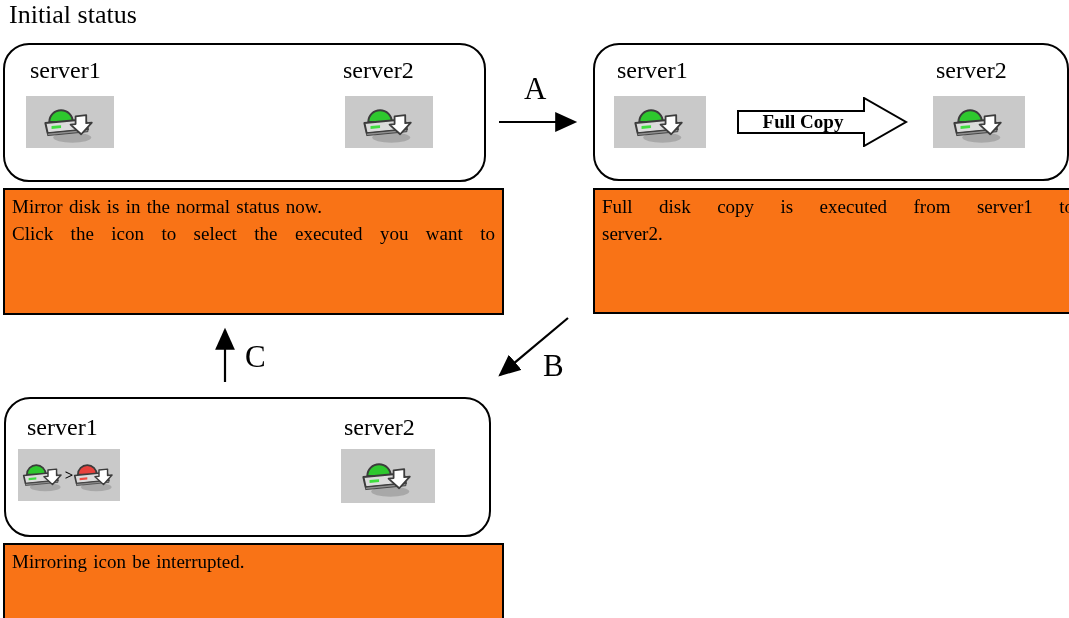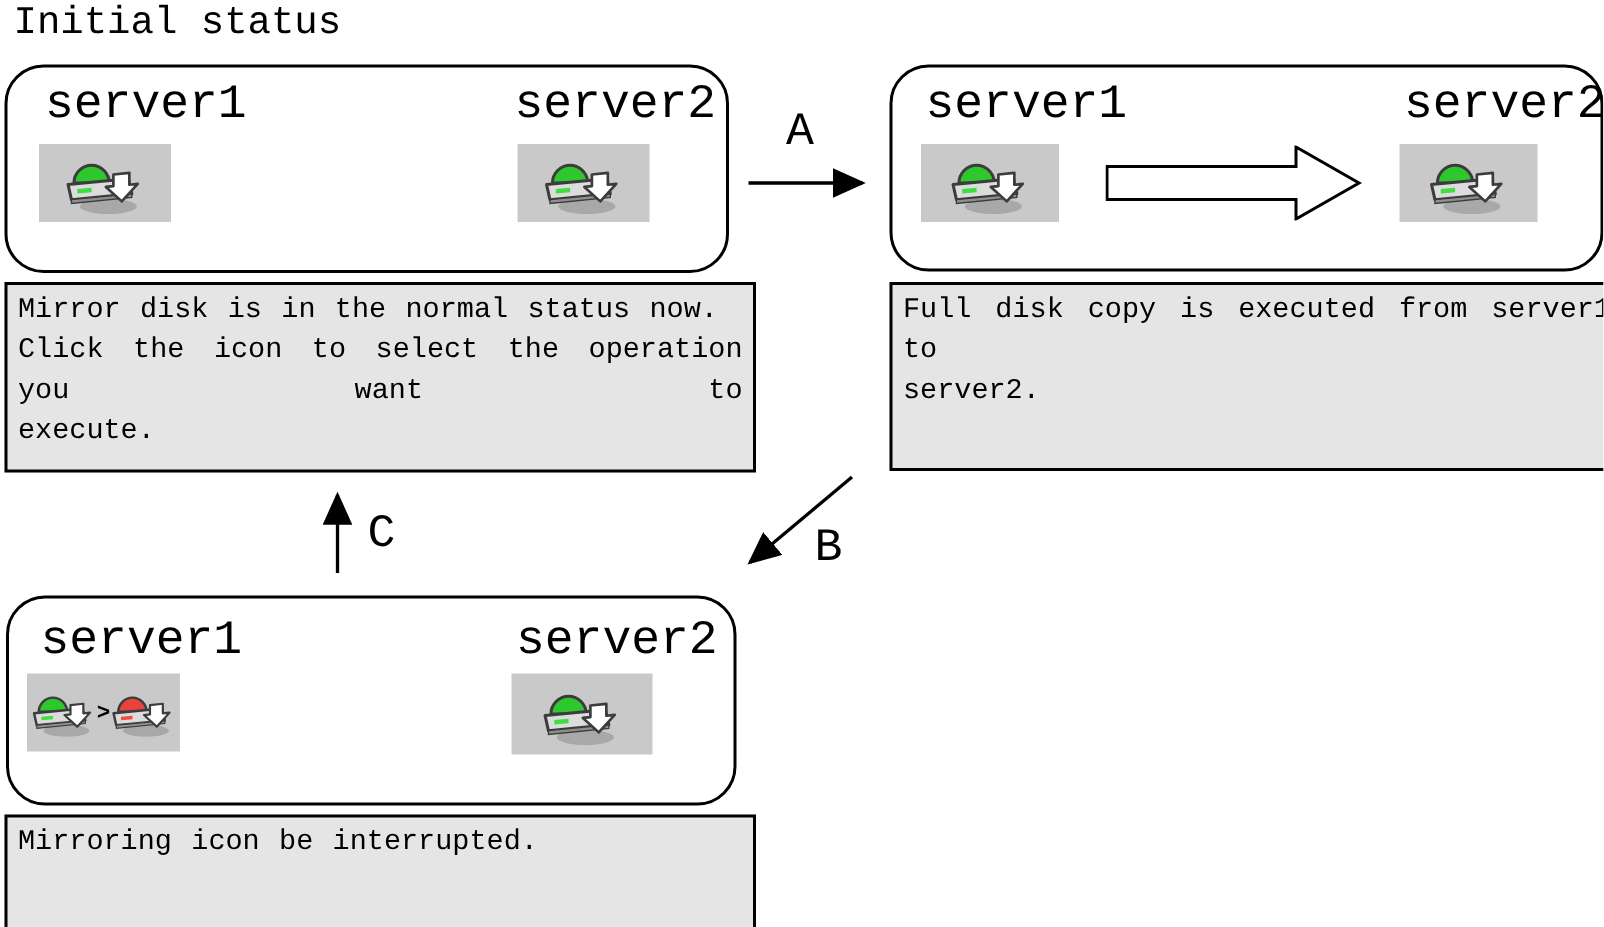--- a/index.html
+++ b/index.html
@@ -1,31 +1,31 @@
 <!DOCTYPE html>
 <html><head>
 <meta charset="utf-8">
 <style>
   html,body{margin:0;padding:0;background:#fff;}
   #canvas{
     position:relative;width:1069px;height:618px;background:#fff;
-    font-family:Liberation Mono, monospace;color:#000;overflow:hidden;
+    font-family:Liberation Serif, serif;color:#000;overflow:hidden;
   }
   .abs{position:absolute;}
   .state-box{
     position:absolute;border:2px solid #000;border-radius:26px;background:#fff;
   }
   .caption-box{
-    position:absolute;border:2px solid #000;background:#e5e5e5;
+    position:absolute;border:2px solid #000;background:#f97316;
     font-size:19px;line-height:27px;padding:3px 7px;word-spacing:1.5px;
   }
   .caption-line{white-space:nowrap;}
   .caption-line.just{white-space:normal;text-align:justify;text-align-last:justify;}
   .server-label{
-    position:absolute;font-size:32px;line-height:28px;white-space:nowrap;
+    position:absolute;font-size:24px;line-height:28px;white-space:nowrap;
   }
   .icon-cell{
     position:absolute;background:#c9c9c9;display:flex;align-items:center;
     justify-content:center;
   }
   .icon-cell .sep{font-size:15px;font-weight:bold;margin:0 -1px;line-height:1;}
   .transition-label{position:absolute;font-size:31px;line-height:34px;}
   .fc-arrow{position:absolute;}
   .fc-arrow .fc-label{
     position:absolute;left:4px;top:0;width:124px;height:50px;
@@ -82,20 +82,21 @@
   <div class="icon-cell" style="left:933px;top:96px;width:92px;height:52px;">
     <svg width="56" height="47" viewBox="0 0 50 42">
       <use href="#disk" class="disk-green"></use>
     </svg>
   </div>
 
   <div class="fc-arrow" style="left:737px;top:97px;width:172px;height:50px;">
     <svg width="172" height="50" viewBox="0 0 172 50">
       <polygon points="1,14 127,14 127,1 169,25 127,49 127,36 1,36" fill="#fff" stroke="#000" stroke-width="2" stroke-linejoin="miter"></polygon>
     </svg>
+    <div class="fc-label">Full Copy</div>
   </div>
 
   <div class="state-box" style="left:4px;top:397px;width:483px;height:136px;"></div>
   <div class="server-label" style="left:27px;top:413px;">server1</div>
   <div class="icon-cell" style="left:18px;top:449px;width:102px;height:52px;">
     <svg width="45" height="40" viewBox="0 0 50 42">
       <use href="#disk" class="disk-green"></use>
     </svg>
     <span class="sep">&gt;</span>
     <svg width="45" height="40" viewBox="0 0 50 42">
@@ -104,22 +105,21 @@
   </div>
   <div class="server-label" style="left:344px;top:413px;">server2</div>
   <div class="icon-cell" style="left:341px;top:449px;width:94px;height:54px;">
     <svg width="56" height="47" viewBox="0 0 50 42">
       <use href="#disk" class="disk-green"></use>
     </svg>
   </div>
 
   <div class="caption-box" style="left:3px;top:188px;width:483px;height:117px;">
     <div class="caption-line">Mirror disk is in the normal status now.</div>
-    <div class="caption-line just">Click the icon to select the operation you want to</div>
-    <div class="caption-line">execute.</div>
+    <div class="caption-line just">Click the icon to select the executed you want to</div>
   </div>
 
   <div class="caption-box" style="left:593px;top:188px;width:472px;height:116px;">
     <div class="caption-line just">Full disk copy is executed from server1 to</div>
     <div class="caption-line">server2.</div>
   </div>
 
   <div class="caption-box" style="left:3px;top:543px;width:483px;height:71px;">
     <div class="caption-line">Mirroring icon be interrupted.</div>
   </div>

